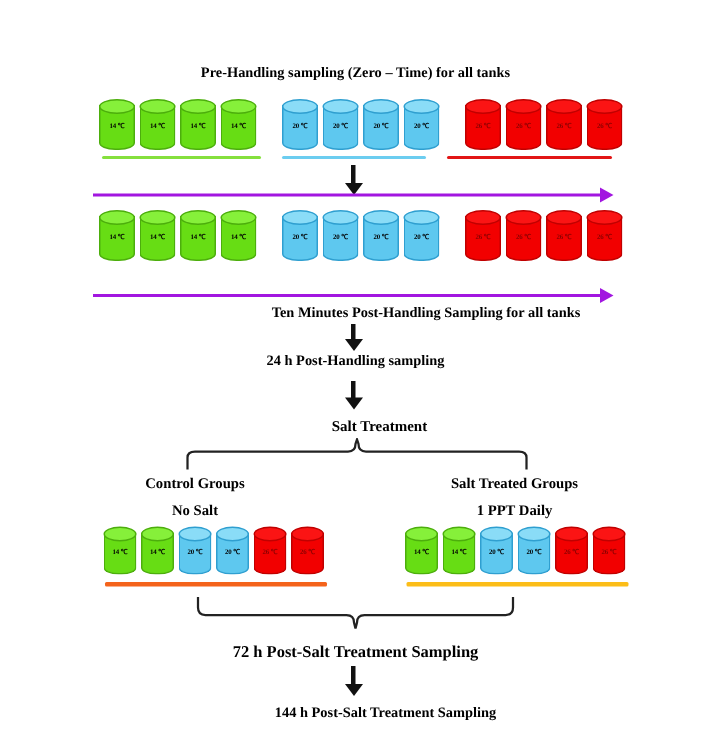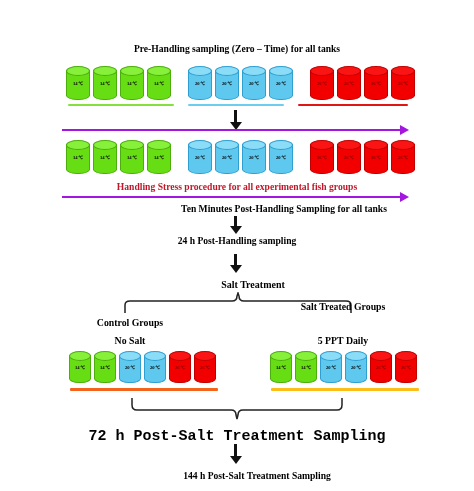--- a/index.html
+++ b/index.html
@@ -56,26 +56,26 @@
 
   .t-prehandling { top: 44px; font-size: 9.6px; }
   .t-stress {
     top: 182px;
     font-size: 9.6px;
     color: #c0182a;
   }
   .t-tenmin { top: 204px; font-size: 9.6px; margin-left: 47px; }
   .t-24h    { top: 236px; font-size: 9.6px; }
   .t-salt   { top: 279px; font-size: 10px; margin-left: 16px; }
-  .t-72h    { top: 429px; font-size: 15px; font-family: Liberation Mono, monospace; }
+  .t-72h    { top: 429px; font-size: 11px; }
   .t-144h   { top: 471px; font-size: 9.6px; padding-left: 20px; }
 
   .t-control  { left: 60px;  width: 140px; top: 318px; font-size: 9.8px; }
   .t-nosalt   { left: 60px;  width: 140px; top: 336px; font-size: 9.8px; }
-  .t-treated  { left: 268px; width: 150px; top: 302px; font-size: 9.8px; }
+  .t-treated  { left: 268px; width: 150px; top: 318px; font-size: 9.8px; }
   .t-ppt      { left: 268px; width: 150px; top: 336px; font-size: 9.8px; }
 
   
   .tank-row {
     position: absolute;
     display: flex;
     align-items: flex-end;
   }
   .tank {
     position: relative;
@@ -319,21 +319,20 @@
         <div class="top"></div>
         <div class="temp">26 ℃</div>
       </div>
       <div class="tank red" style="width: 24px; height: 34px; margin-left: 3px;">
         <div class="body"></div>
         <div class="top"></div>
         <div class="temp">26 ℃</div>
       </div>
     </div>
 
-  <div class="lbl center t-stress">Handling Stress procedure for all experimental fish groups</div>
 
   <div class="purple-arrow" style="left:62px; top:192px; width:348px;">
     <div class="shaft" style="width:338px;"></div>
     <div class="head" style="left:338px;"></div>
   </div>
 
   <div class="lbl center t-tenmin">Ten Minutes Post-Handling Sampling for all tanks</div>
 
   <div class="down-arrow" style="left:229px; top:216px; height:18px;">
     <div class="stem" style="height:11px;"></div>
@@ -351,21 +350,21 @@
 
   <svg class="brace" style="left:120px; top:292px;" width="236" height="22" viewBox="0 0 236 22">
     <path d="M5,21 L5,13 Q5,9 10,9 L112,9 Q117,9 117,4 L118,1 L119,4
              Q119,9 124,9 L226,9 Q231,9 231,13 L231,21" fill="none" stroke="#222222" stroke-width="1.5"></path>
   </svg>
 
   <div class="lbl t-control">Control Groups</div>
   <div class="lbl t-nosalt">No Salt</div>
 
   <div class="lbl t-treated">Salt Treated Groups</div>
-  <div class="lbl t-ppt">5 PPT Daily</div>
+  <div class="lbl t-ppt">1 PPT Daily</div>
 
   <div class="tank-row" id="rowControl" style="left:69px; top:351px;">
       <div class="tank green" style="width: 22px; height: 32px; margin-left: 0px;">
         <div class="body"></div>
         <div class="top"></div>
         <div class="temp">14 ℃</div>
       </div>
       <div class="tank green" style="width: 22px; height: 32px; margin-left: 3px;">
         <div class="body"></div>
         <div class="top"></div>

